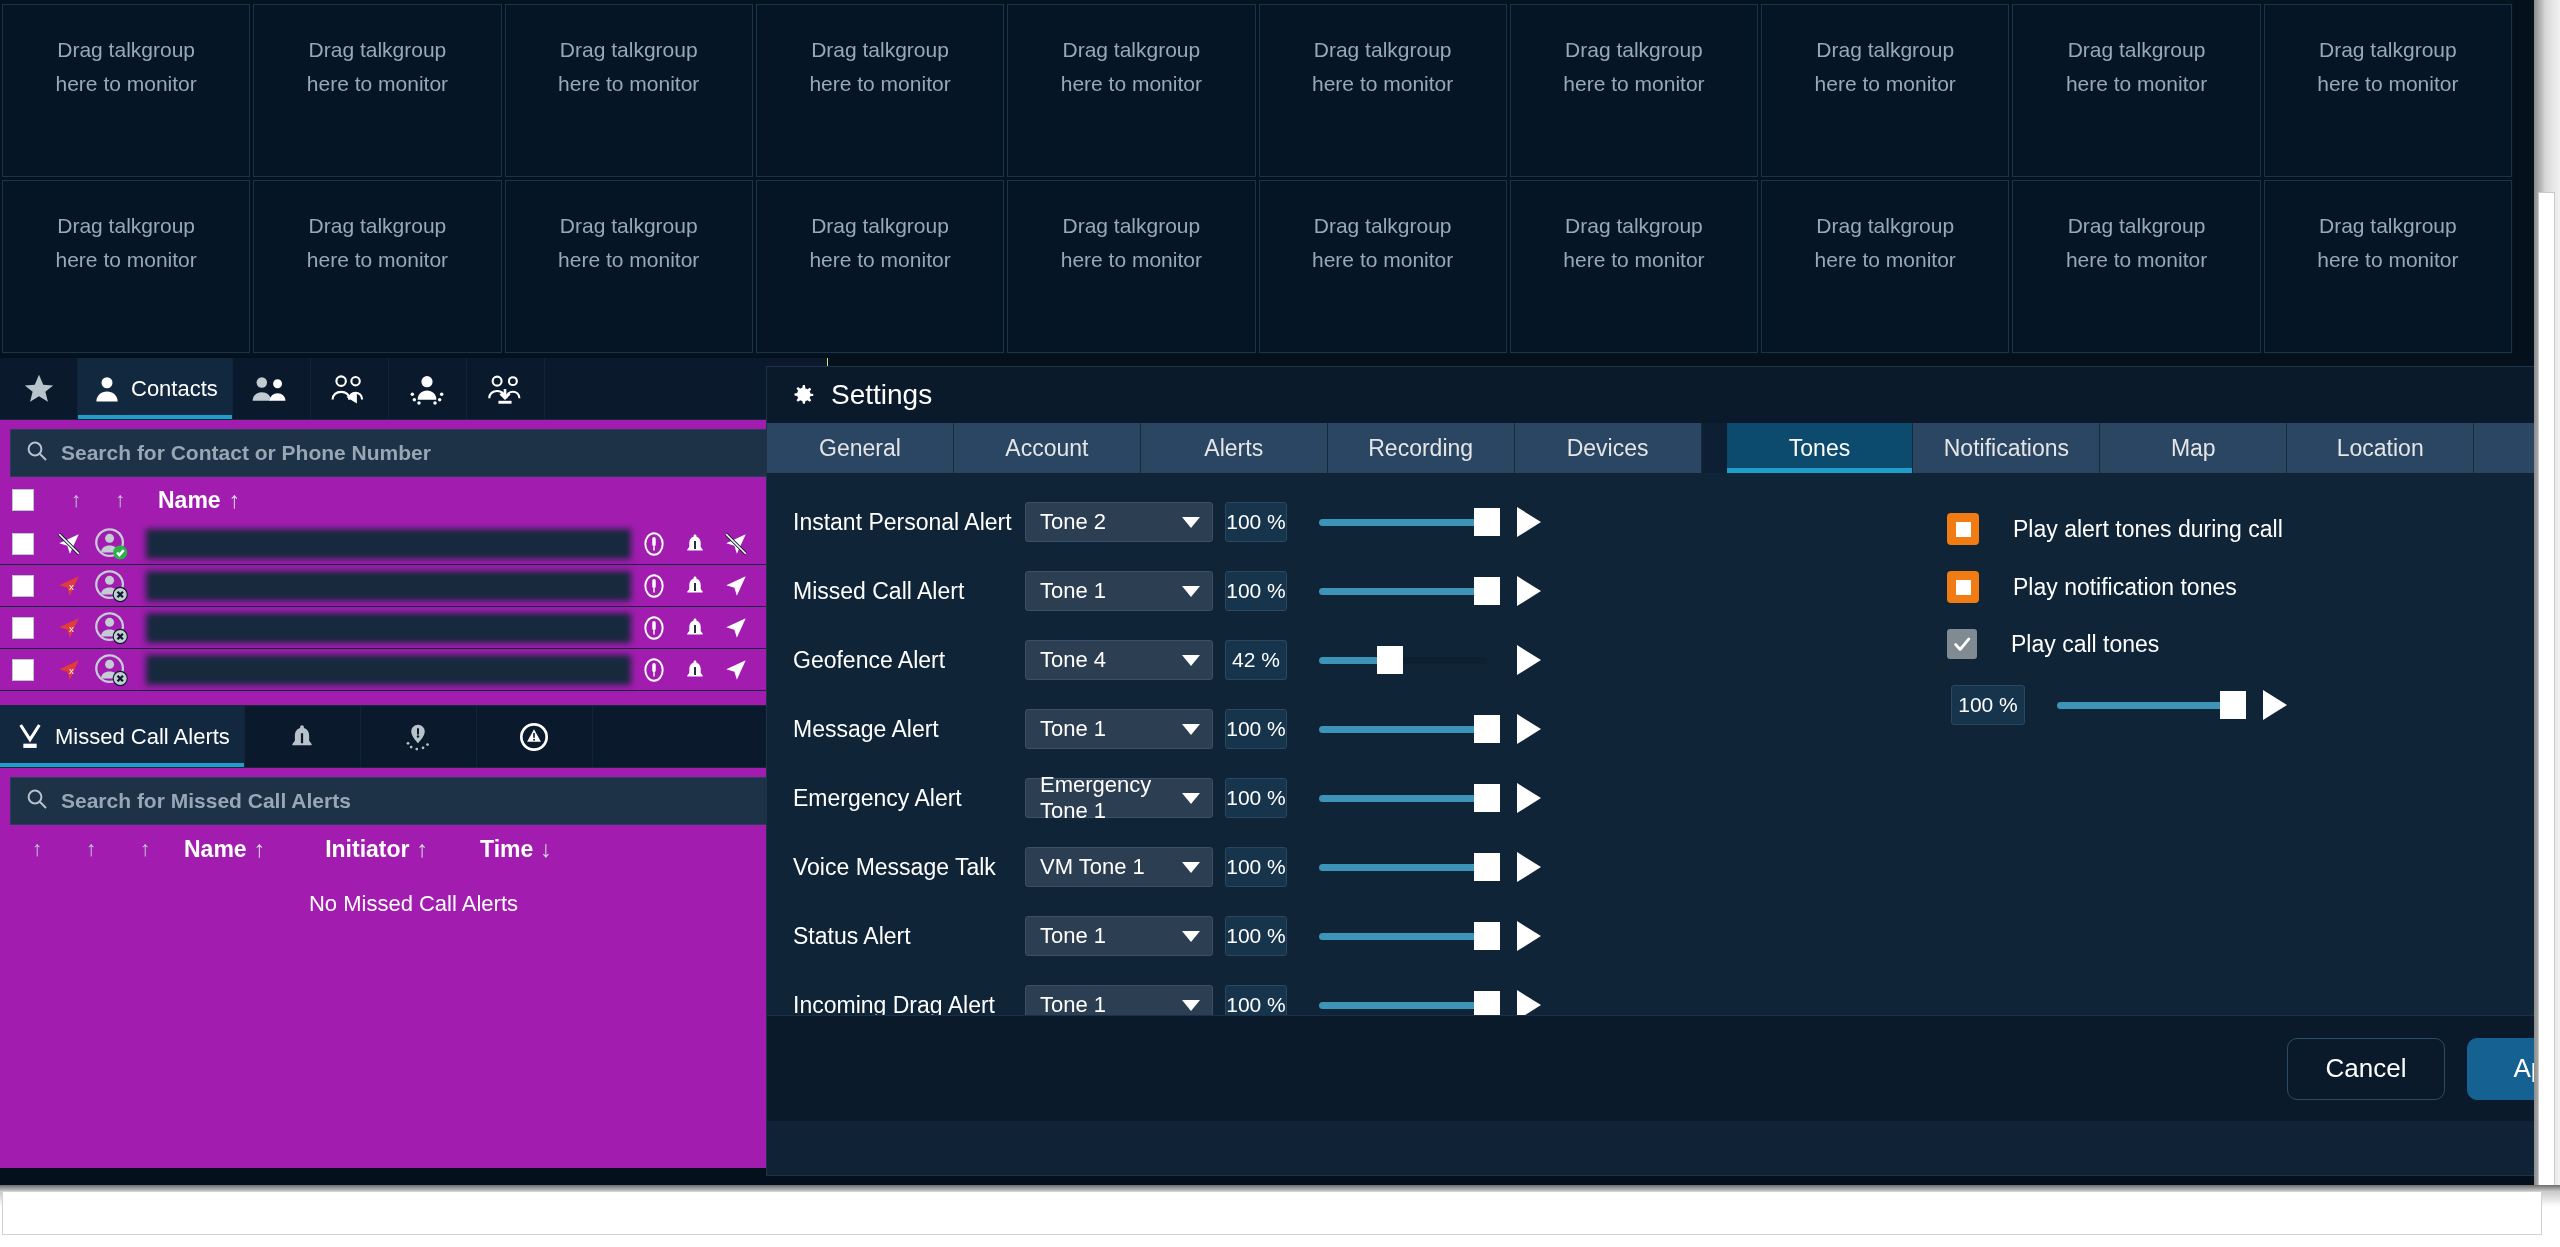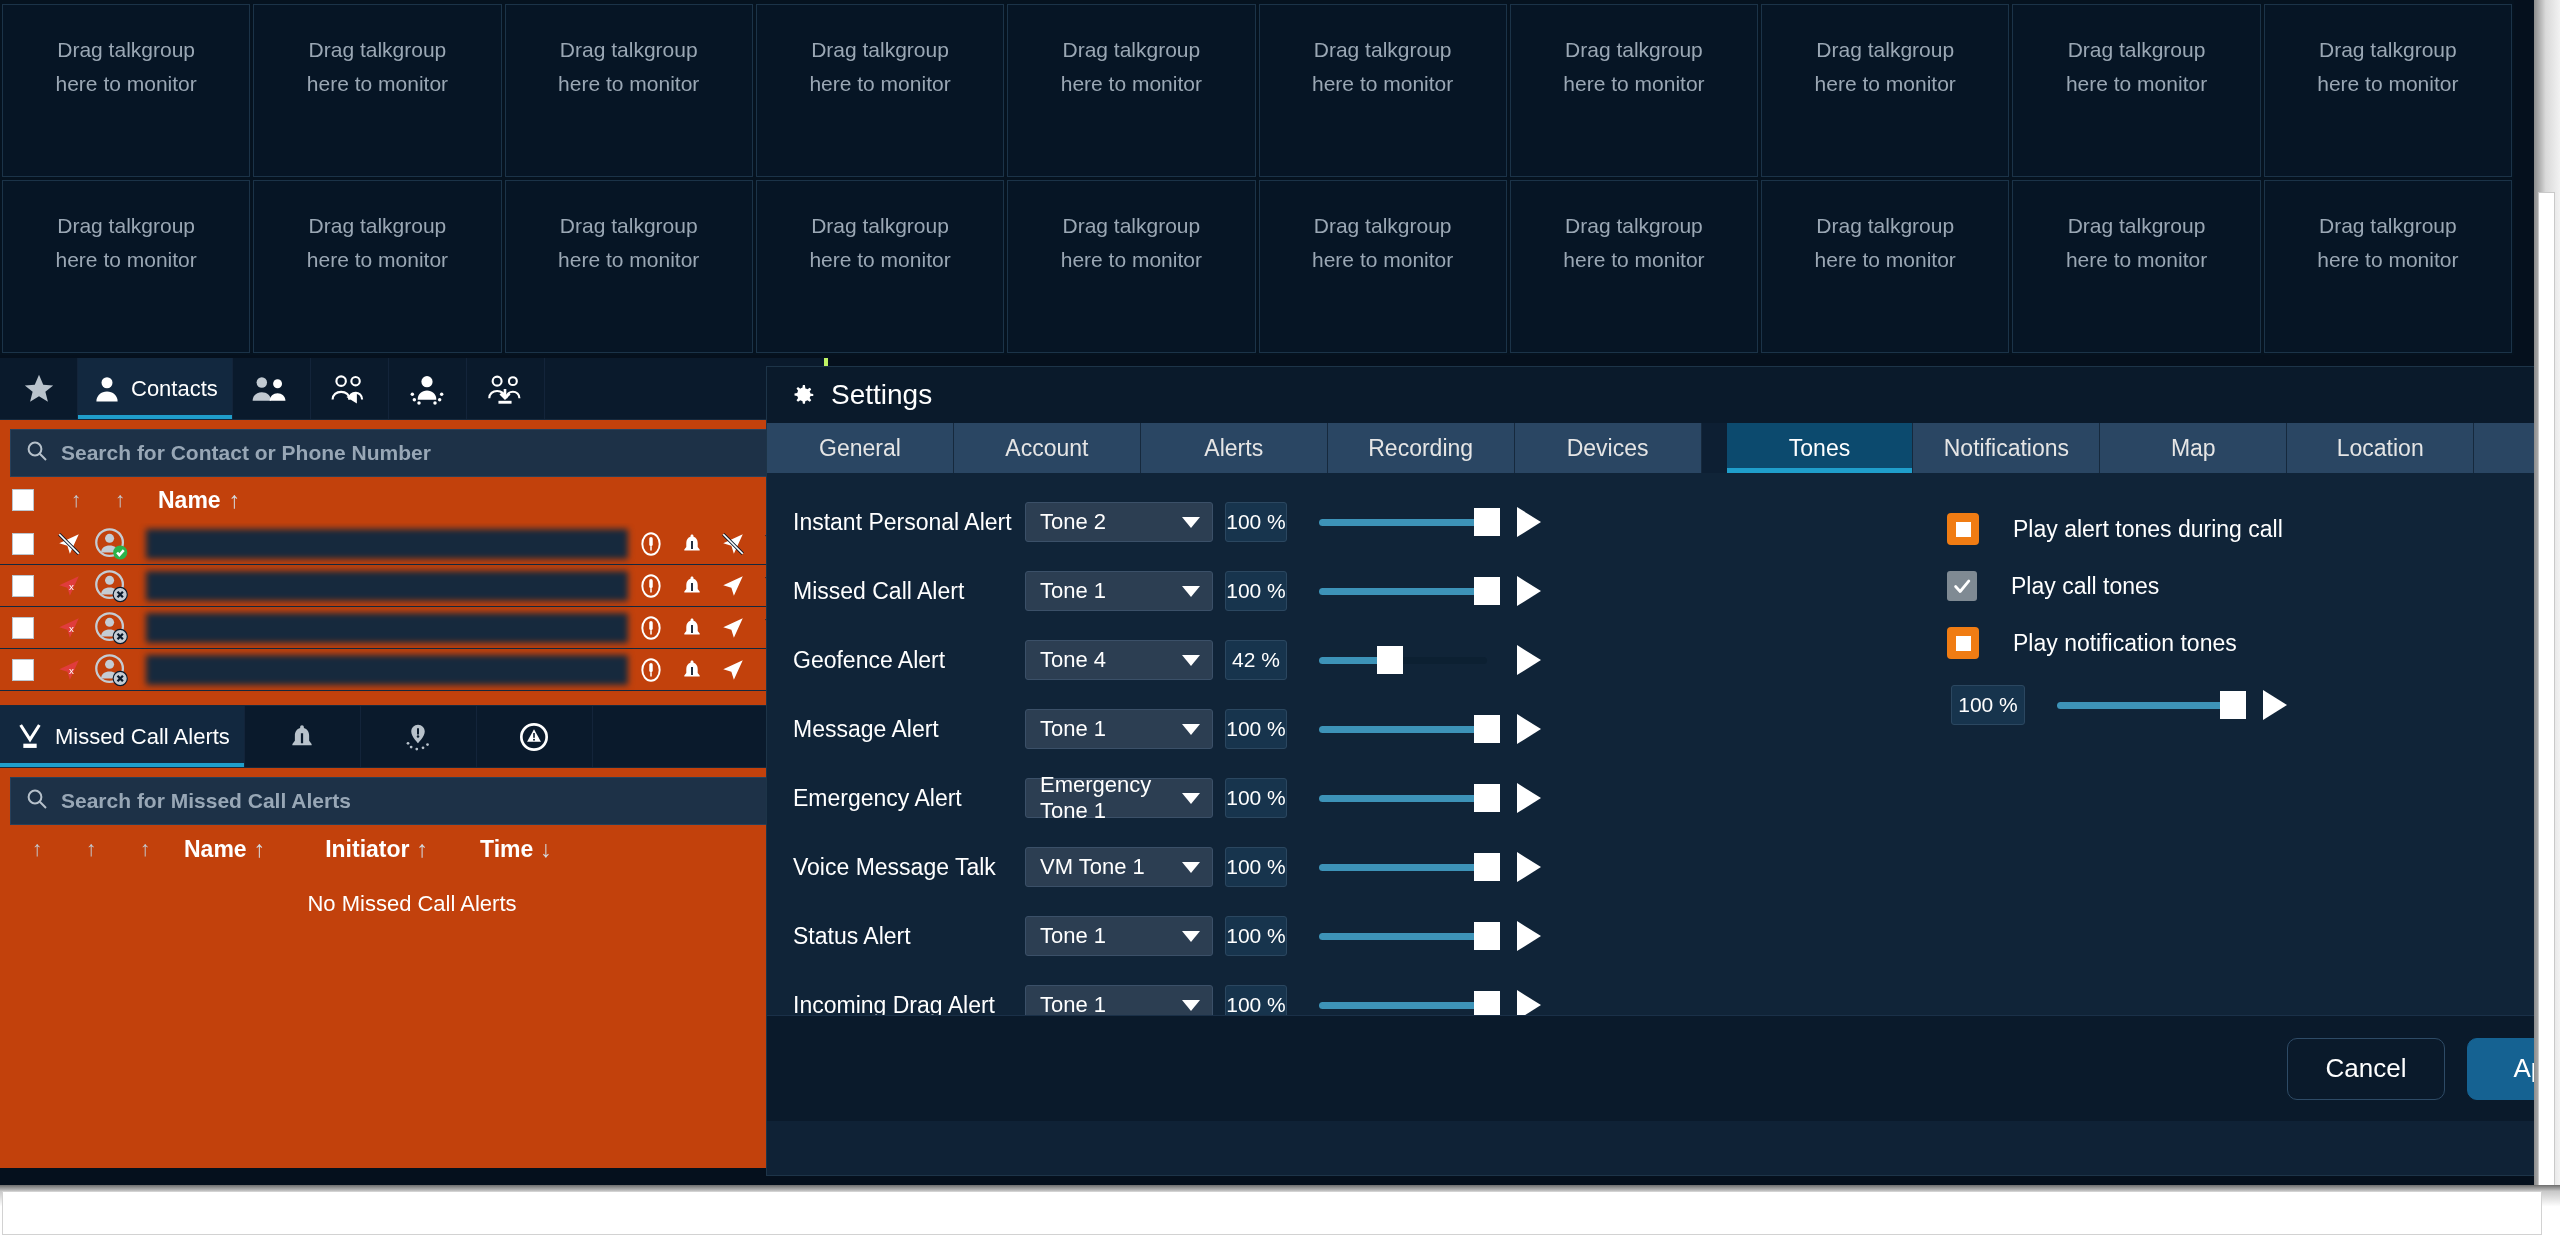--- a/index.html
+++ b/index.html
@@ -74,22 +74,22 @@
     width: 2540px; height: 44px;
     background: #ffffff;
     border: 1px solid #d2d2d2;
   }
 
   
   .left-col {
     position: absolute;
     left: 0; top: 358px;
     width: 828px; height: 810px;
-    background: #c2410c;
-    border-right: 4px solid #bef264;
+    background: #a21caf;
+    border-right: 1px solid #bef264;
   }
 
   
   .tabstrip {
     display: flex;
     height: 62px;
     background: #0a1a2c;
     border-bottom: 1px solid #16293d;
   }
   .tabstrip .tb {
@@ -1008,32 +1008,32 @@
 
       <div class="opts">
         <div id="opt-rows">
             <div class="opt-row">
               <div class="chk-orange">
                 <i></i>
               </div>
               <div class="olbl">Play alert tones during call</div>
             </div>
             <div class="opt-row">
+              <div class="chk-orange">
+                <i></i>
+              </div>
+              <div class="olbl">Play notification tones</div>
+            </div>
+            <div class="opt-row">
               <div class="chk-gray">
                 <svg width="22" height="22" viewBox="0 0 24 24">
                   <path d="M5 12.5 L10 18 L19.5 6.5" stroke="#ffffff" stroke-width="3" fill="none" stroke-linecap="round" stroke-linejoin="round"></path>
                 </svg>
               </div>
               <div class="olbl">Play call tones</div>
-            </div>
-            <div class="opt-row">
-              <div class="chk-orange">
-                <i></i>
-              </div>
-              <div class="olbl">Play notification tones</div>
             </div>
           </div>
         <div class="callvol">
           <div class="pct">100 %</div>
           <div class="slider" id="callvol-slider">
             <div class="track"></div>
             <div class="fill" style="width: 100%;"></div>
             <div class="knob" style="left: 100%;"></div>
           </div>
           <div class="play"></div>

